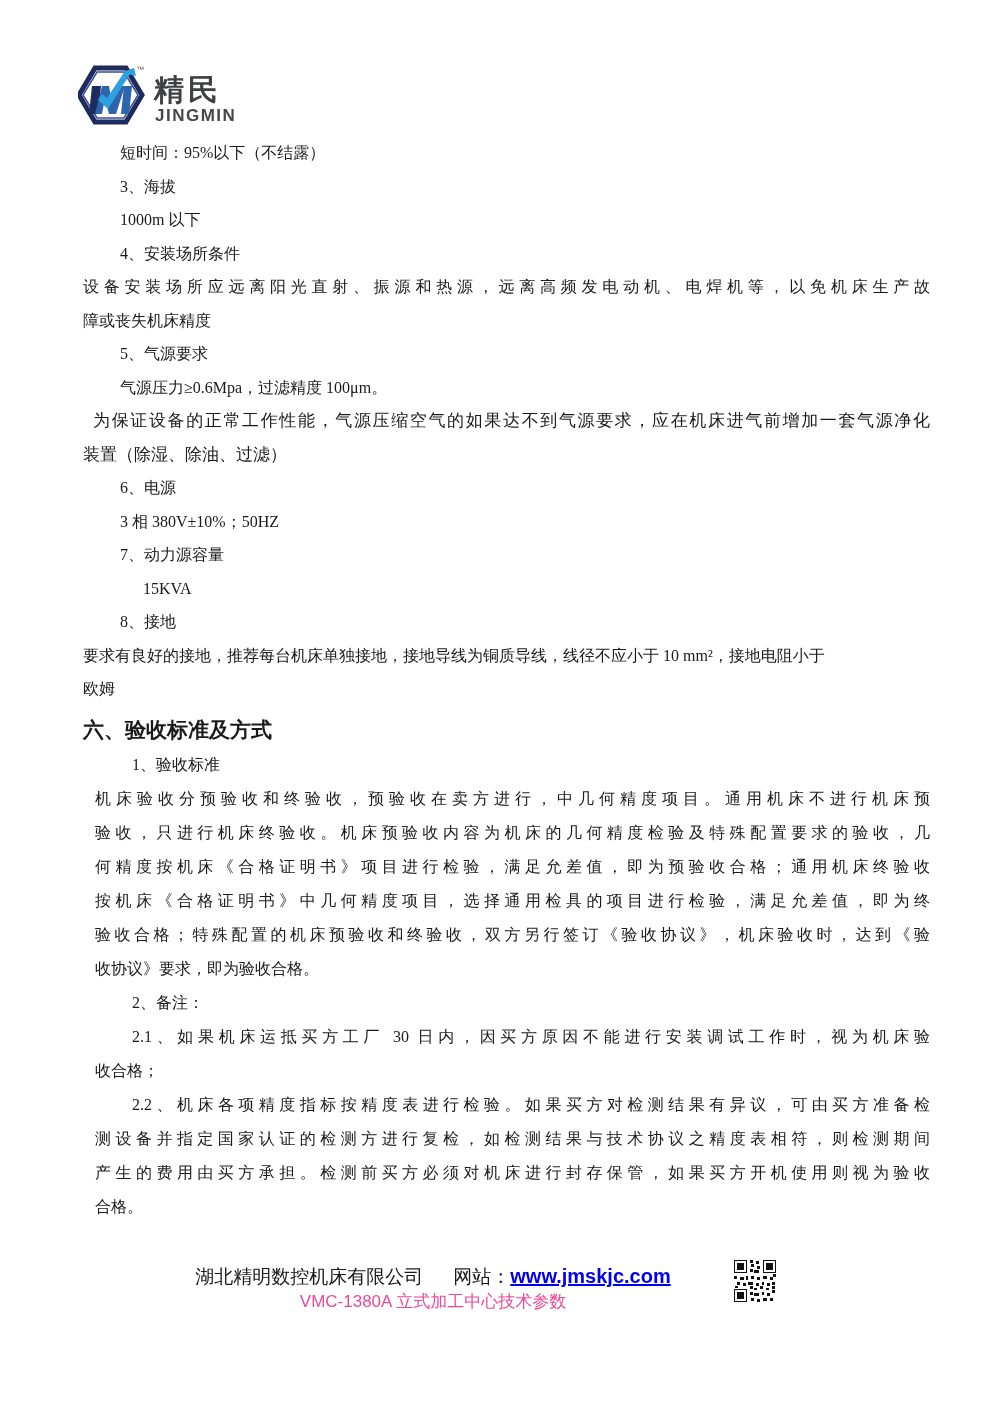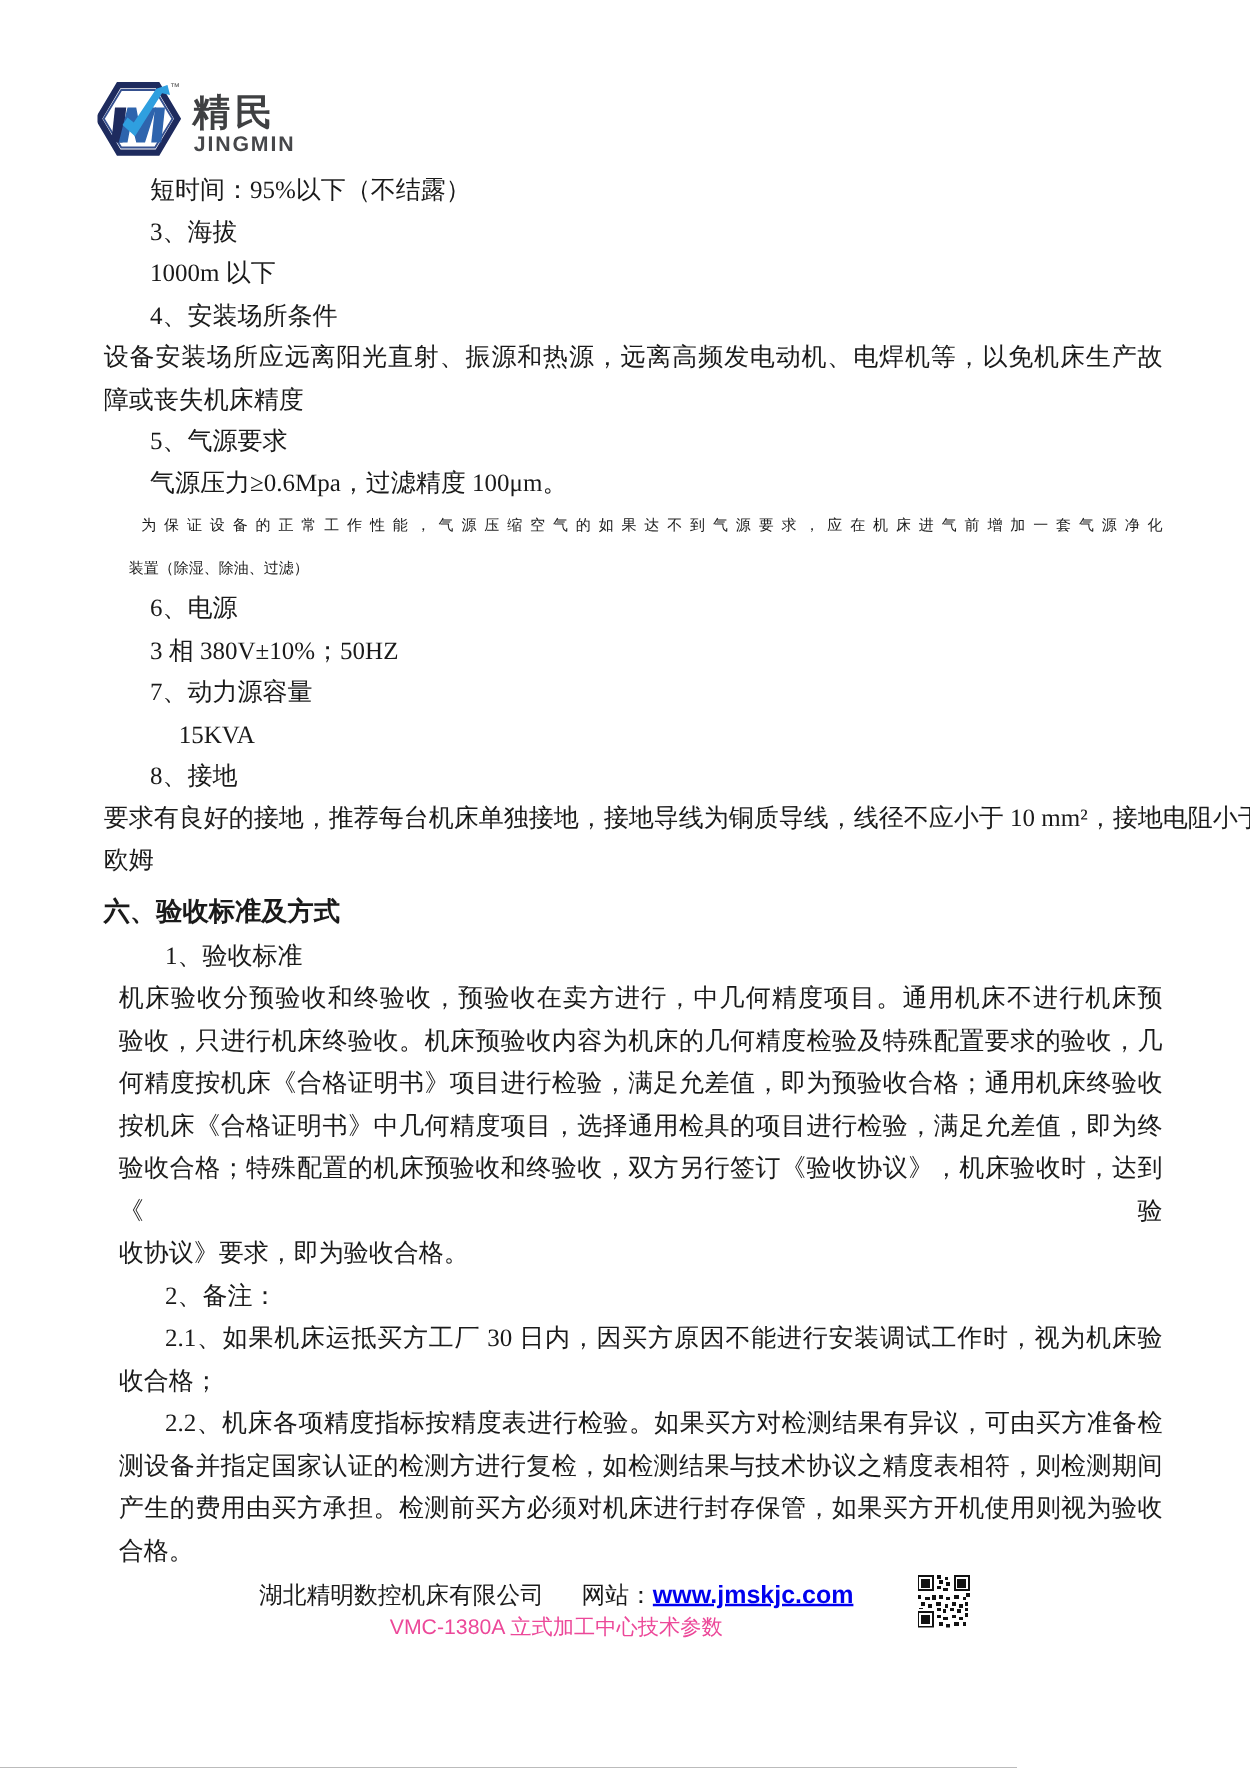--- a/index.html
+++ b/index.html
@@ -20,43 +20,43 @@
   .logo svg { display: block; }
 
   
   .doc-body {
     position: absolute;
     left: 83px;
     top: 136px;
     width: 847px;
   }
   .ln {
-    font-size: 20px;
+    font-size: 16px;
     line-height: 33.5px;
     white-space: pre-wrap;
   }
   .ln.s2 { line-height: 34px; margin-left: 12px; }
   .ln.ind1 { padding-left: 10px; }
   .ln.ind2 { padding-left: 37px; }
   .ln.ind3 { padding-left: 60px; }
-  .ln.small { font-size: 12px; margin-left: 20px; }
+  .ln.small { font-size: 17px; }
   .ln.just { text-align: justify; text-align-last: justify; }
   .ln.nowrap { white-space: nowrap; overflow: visible; }
   .ln.heading {
     font-weight: bold;
     font-size: 21px;
     margin-top: 5px;
     line-height: 37px;
     font-family: "Liberation Sans", "DejaVu Sans", sans-serif;
   }
 
   
   .footer-block {
     position: absolute;
-    left: 95px;
+    left: 83px;
     top: 1263px;
     width: 700px;
     text-align: center;
   }
   .footer-line1 { font-size: 19px; line-height: 27px; white-space: nowrap; }
   .footer-gap { display: inline-block; width: 30px; }
   .footer-link {
     font-family: "Liberation Sans", "DejaVu Sans", sans-serif;
     font-weight: bold;
     font-size: 20px;

